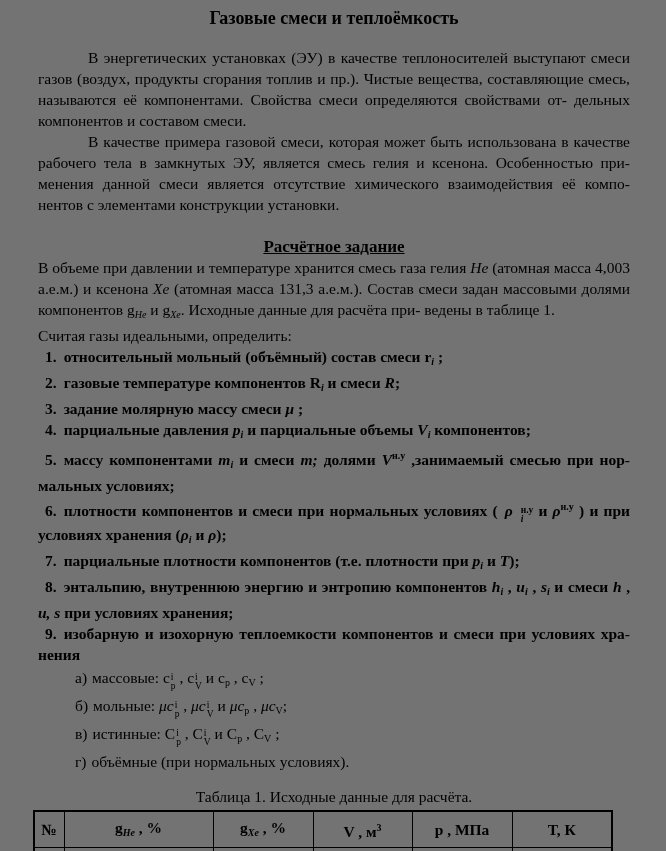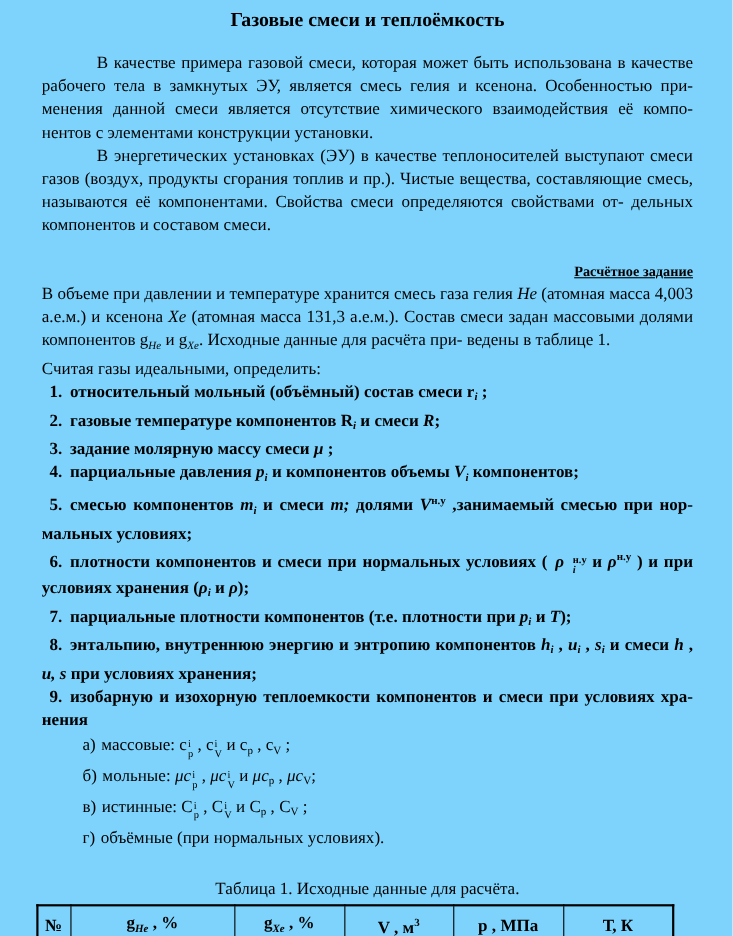--- a/index.html
+++ b/index.html
@@ -1,40 +1,40 @@
 <!DOCTYPE html>
 <html><head>
 <meta charset="utf-8">
 <style>
   html,body{margin:0;padding:0;background:#ffffff;}
   .page{
     position:relative;
     width:666px;height:851px;
     box-sizing:border-box;
-    background:#7dd3fc;
+    background:#737373;
     color:#000;
     font-family:"Liberation Serif","DejaVu Serif",serif;
     font-size:15.5px;
     line-height:21px;
     padding:8px 36px 0 38px;
     overflow:hidden;
   }
   .doc-title{
     font-size:18px;
     font-weight:bold;
     text-align:center;
     margin:0 0 18px 0;
     line-height:21px;
   }
   .para{margin:0;text-align:justify;}
   .indent{text-indent:50px;}
   .section-heading{
-    font-size:13px;
+    font-size:17px;
     font-weight:bold;
-    text-align:right;
+    text-align:center;
     text-decoration:underline;
     margin:21px 0 0 0;
     line-height:21px;
   }
   .item{text-indent:7px;font-weight:bold;}
   .item .num{margin-right:7px;}
   .subitem{padding-left:37px;text-align:left;margin-top:2px;}
   .subitem .num{margin-right:5px;}
   
   .rt-i{font-style:italic;}
@@ -48,21 +48,21 @@
     vertical-align:-6px;
     font-size:9.5px;
     line-height:9px;
     margin-left:1px;
     text-align:left;
   }
   .stk span{display:block;height:9px;}
   
   .tbl-caption{
     text-align:center;
-    margin:26px 0 3px 0;
+    margin:14px 0 3px 0;
   }
   table.data-table{
     border-collapse:collapse;
     margin-left:-5px;
     table-layout:fixed;
   }
   table.data-table th, table.data-table td{
     border:1.5px solid #000;
     text-align:center;
     vertical-align:middle;
@@ -81,34 +81,34 @@
   .col-p{width:100px;}
   .col-t{width:100px;}
 </style>
 </head>
 <body>
 
 <div class="page">
 
   <h1 class="doc-title">Газовые смеси и теплоёмкость</h1>
 
+  <p class="para indent">В энергетических установках (ЭУ) в качестве теплоносителей выступают смеси газов (воздух, продукты сгорания топлив и пр.). Чистые вещества, составляющие смесь, называются её компонентами. Свойства смеси определяются свойствами от- дельных компонентов и составом смеси.</p>
   <p class="para indent">В качестве примера газовой смеси, которая может быть использована в качестве рабочего тела в замкнутых ЭУ, является смесь гелия и ксенона. Особенностью при- менения данной смеси является отсутствие химического взаимодействия её компо- нентов с элементами конструкции установки.</p>
-  <p class="para indent">В энергетических установках (ЭУ) в качестве теплоносителей выступают смеси газов (воздух, продукты сгорания топлив и пр.). Чистые вещества, составляющие смесь, называются её компонентами. Свойства смеси определяются свойствами от- дельных компонентов и составом смеси.</p>
 
   <h2 class="section-heading">Расчётное задание</h2>
 
   <p class="para"><span>В объеме при давлении и температуре хранится смесь газа гелия </span><span class="rt-i">He</span><span> (атомная масса 4,003 а.е.м.) и ксенона </span><span class="rt-i">Xe</span><span> (атомная масса 131,3 а.е.м.). Состав смеси задан массовыми долями компонентов </span><span>g</span><span class="rt-subi">He</span><span> и </span><span>g</span><span class="rt-subi">Xe</span><span>. Исходные данные для расчёта при- ведены в таблице 1.</span></p>
 
   <p class="para">Считая газы идеальными, определить:</p>
 
   <p class="para item"><span class="num">1.</span><span><span>относительный мольный (объёмный) состав смеси </span><span>r</span><span class="rt-subi">i</span><span> ;</span></span></p>
   <p class="para item"><span class="num">2.</span><span><span>газовые температуре компонентов </span><span>R</span><span class="rt-subi">i</span><span> и смеси </span><span class="rt-i">R</span><span>;</span></span></p>
   <p class="para item"><span class="num">3.</span><span><span>задание молярную массу смеси </span><span class="rt-i">μ</span><span> ;</span></span></p>
-  <p class="para item"><span class="num">4.</span><span><span>парциальные давления </span><span class="rt-i">p</span><span class="rt-subi">i</span><span> и компонентов объемы </span><span class="rt-i">V</span><span class="rt-subi">i</span><span> компонентов;</span></span></p>
-  <p class="para item"><span class="num">5.</span><span><span>смесью компонентов </span><span class="rt-i">m</span><span class="rt-subi">i</span><span> и смеси </span><span class="rt-i">m;</span><span> долями </span><span class="rt-i">V</span><span class="rt-sup">н.у</span><span> ,занимаемый смесью при нор- мальных условиях;</span></span></p>
+  <p class="para item"><span class="num">4.</span><span><span>парциальные давления </span><span class="rt-i">p</span><span class="rt-subi">i</span><span> и парциальные объемы </span><span class="rt-i">V</span><span class="rt-subi">i</span><span> компонентов;</span></span></p>
+  <p class="para item"><span class="num">5.</span><span><span>массу компонентами </span><span class="rt-i">m</span><span class="rt-subi">i</span><span> и смеси </span><span class="rt-i">m;</span><span> долями </span><span class="rt-i">V</span><span class="rt-sup">н.у</span><span> ,занимаемый смесью при нор- мальных условиях;</span></span></p>
   <p class="para item"><span class="num">6.</span><span><span>плотности компонентов и смеси при нормальных условиях (</span><span class="mvar"><span class="rt-i">ρ</span><span class="stk"><span>н.у</span><span class="rt-i">i</span></span></span><span> и  </span><span class="rt-i">ρ</span><span class="rt-sup">н.у</span><span> ) и при условиях хранения (</span><span class="rt-i">ρ</span><span class="rt-subi">i</span><span> и </span><span class="rt-i">ρ</span><span>);</span></span></p>
   <p class="para item"><span class="num">7.</span><span><span>парциальные плотности компонентов (т.е. плотности при </span><span class="rt-i">p</span><span class="rt-subi">i</span><span> и </span><span class="rt-i">T</span><span>);</span></span></p>
   <p class="para item"><span class="num">8.</span><span><span>энтальпию, внутреннюю энергию и энтропию компонентов </span><span class="rt-i">h</span><span class="rt-subi">i</span><span> , </span><span class="rt-i">u</span><span class="rt-subi">i</span><span> , </span><span class="rt-i">s</span><span class="rt-subi">i</span><span> и смеси </span><span class="rt-i">h</span><span> ,  </span><span class="rt-i">u, s</span><span> при условиях хранения;</span></span></p>
   <p class="para item"><span class="num">9.</span><span><span>изобарную и изохорную теплоемкости компонентов и смеси при условиях хра- нения</span></span></p>
 
   <p class="para subitem"><span class="num">а)</span><span><span>массовые: </span><span class="mvar"><span>c</span><span class="stk"><span>i</span><span>p</span></span></span><span> , </span><span class="mvar"><span>c</span><span class="stk"><span>i</span><span>V</span></span></span><span>  и  </span><span>c</span><span class="rt-sub">p</span><span> ,  </span><span>c</span><span class="rt-sub">V</span><span> ;</span></span></p>
   <p class="para subitem"><span class="num">б)</span><span><span>мольные:  </span><span class="rt-i">μ</span><span class="mvar"><span class="rt-i">c</span><span class="stk"><span>i</span><span>p</span></span></span><span> , </span><span class="rt-i">μ</span><span class="mvar"><span class="rt-i">c</span><span class="stk"><span>i</span><span>V</span></span></span><span>  и   </span><span class="rt-i">μc</span><span class="rt-sub">p</span><span> , </span><span class="rt-i">μc</span><span class="rt-sub">V</span><span>;</span></span></p>
   <p class="para subitem"><span class="num">в)</span><span><span>истинные: </span><span class="mvar"><span>C</span><span class="stk"><span>i</span><span>p</span></span></span><span> , </span><span class="mvar"><span>C</span><span class="stk"><span>i</span><span>V</span></span></span><span>  и   </span><span>C</span><span class="rt-sub">p</span><span> , </span><span>C</span><span class="rt-sub">V</span><span> ;</span></span></p>
   <p class="para subitem"><span class="num">г)</span><span><span>объёмные (при нормальных условиях).</span></span></p>
 

